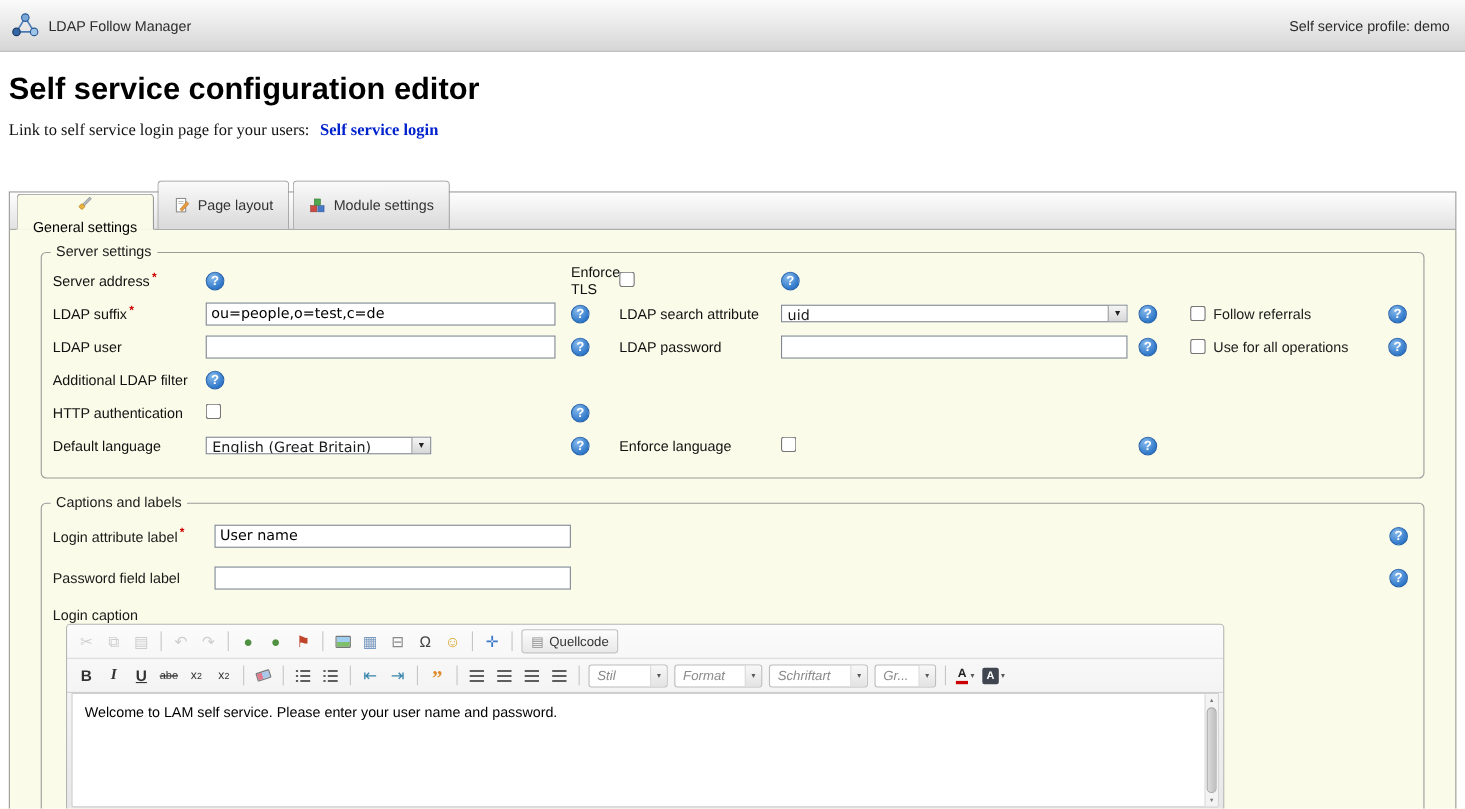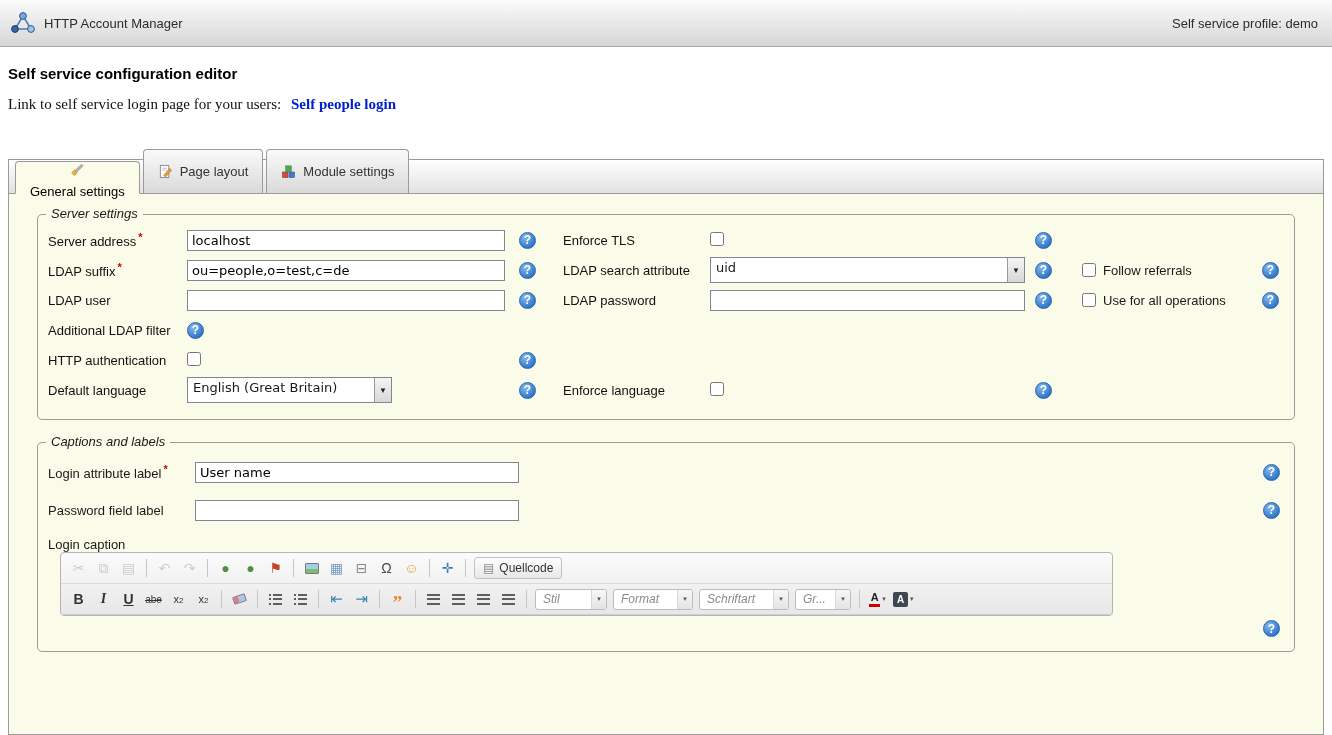--- a/index.html
+++ b/index.html
@@ -11,21 +11,21 @@
   
   .topbar {
     height:47px; display:flex; align-items:center; padding:0 14px 0 10px;
     background:linear-gradient(#fbfbfb,#d6d6d6); border-bottom:1px solid #a8a8a8;
   }
   .topbar .logo { margin-right:8px; display:inline-flex; }
   .topbar .apptitle { font-size:13px; color:#2c2c2c; }
   .topbar .profile { margin-left:auto; font-size:13px; color:#2c2c2c; }
 
   
-  h1.pagetitle { font-size:15px; font-weight:bold; margin:18px 0 14px 8px; color:#000; }
+  h1.pagetitle { font-size:28px; font-weight:bold; margin:18px 0 14px 8px; color:#000; }
   .loginline { margin:0 0 46px 8px; font-family:"Liberation Serif","DejaVu Serif",serif; font-size:15px; color:#111; }
   .loginline a { color:#0022cc; font-weight:bold; text-decoration:none; margin-left:6px; }
 
   
   .tabwrap { margin:0 8px; }
   .tabbar {
     display:flex; align-items:flex-end; height:35px; padding-left:6px;
     background:linear-gradient(#fefefe,#e2e2e2);
     border:1px solid #9a9a9a;
   }
@@ -37,40 +37,40 @@
   .tab.active {
     height:33px; background:#fbfbe9; margin-bottom:-1px; border-bottom:1px solid #fbfbe9; color:#000;flex-direction:column;
   }
   .panel {
     border:1px solid #9a9a9a; border-top:none; background:#fbfbe9;
     height:541px; overflow:hidden; padding-top:20px;
   }
 
   
   .fs { border:1px solid #9b9b9b; border-radius:5px; margin:0 28px 22px; padding:10px 10px 14px; position:relative; }
-  .fs .legend { position:absolute; top:-9px; left:8px; background:#fbfbe9; padding:0 5px; font-size:13px; color:#1a1a1a;font-style:italic; }
+  .fs .legend { position:absolute; top:-9px; left:8px; background:#fbfbe9; padding:0 5px; font-size:13px; color:#1a1a1a; }
 
   
   .srow { display:grid; grid-template-columns:139px 332px 44px 147px 325px 47px 1fr; align-items:center; min-height:30px; }
   .lbl { color:#111; }
   .req { color:#cc0000; font-weight:bold; vertical-align:super; font-size:11px; margin-left:2px; }
   input.txt {
     height:21px; border:1px solid #7f8790; padding:2px 4px; font-size:13px;
     font-family:"DejaVu Sans","Liberation Sans",sans-serif; background:#fff; color:#000;
   }
   .t1 { width:318px; } .t2 { width:315px; } .t3 { width:324px; }
   input[type=checkbox] { width:14px; height:14px; margin:0; accent-color:#fff; }
   .help {
     display:inline-flex; width:17px; height:17px; border-radius:50%;
     background:radial-gradient(circle at 35% 30%, #85b9ec, #2f77c9 72%);
     color:#fff; font-weight:bold; font-size:12px; align-items:center; justify-content:center;
     cursor:pointer; border:1px solid #2a66ad;
   }
   .dd {
-    display:inline-flex; height:26px; border:1px solid #7f8790; background:#fff; align-items:stretch; cursor:pointer;
+    display:inline-flex; height:16px; border:1px solid #7f8790; background:#fff; align-items:stretch; cursor:pointer;
   }
   .dd .ddtext { flex:1; padding:2px 5px; font-size:13px; font-family:"DejaVu Sans",sans-serif; white-space:nowrap; overflow:hidden; }
   .dd .ddbtn {
     width:17px; background:linear-gradient(#f5f5f5,#d7d7d7); border-left:1px solid #9a9a9a;
     display:flex; align-items:center; justify-content:center; font-size:8px; color:#222;
   }
   .dd2 { width:315px; } .ddlang { width:205px; }
   .tc { display:flex; align-items:center; gap:7px; }
   .tc .tclbl { width:152px; }
 
@@ -158,29 +158,29 @@
   <span class="logo">
     <svg width="26" height="26" viewBox="0 0 26 26">
       <line x1="13" y1="6" x2="5" y2="19" stroke="#4a7ab5" stroke-width="1.5"></line>
       <line x1="13" y1="6" x2="21" y2="19" stroke="#4a7ab5" stroke-width="1.5"></line>
       <line x1="5" y1="19" x2="21" y2="19" stroke="#4a7ab5" stroke-width="1.5"></line>
       <circle cx="13" cy="6" r="3.4" fill="#7aa8d8" stroke="#2a5a96"></circle>
       <circle cx="5" cy="19" r="3.4" fill="#3466a4" stroke="#1a3a6a"></circle>
       <circle cx="21" cy="19" r="3.4" fill="#9ec4ea" stroke="#2a5a96"></circle>
     </svg>
   </span>
-  <span class="apptitle">HTTP Account Manager</span>
+  <span class="apptitle">LDAP Follow Manager</span>
   <span class="profile">Self service profile: demo</span>
 </div>
 
 <h1 class="pagetitle">Self service configuration editor</h1>
 
 <div class="loginline">
   <span>Link to self service login page for your users:</span>
-  <a href="#">Self people login</a>
+  <a href="#">Self service login</a>
 </div>
 
 <div class="tabwrap">
   <div class="tabbar">
     <div class="tab active">
       <span class="tabicon">
         <svg width="15" height="15" viewBox="0 0 16 16">
           <g transform="rotate(45 8 8)">
             <rect x="7" y="1" width="2.4" height="10" fill="#b0b6bd" stroke="#777" stroke-width="0.5"></rect>
             <rect x="6" y="10.5" width="4.4" height="4.5" rx="1" fill="#e8b23c" stroke="#a87818" stroke-width="0.5"></rect>
@@ -212,21 +212,20 @@
     </div>
   </div>
 
   <div class="panel">
 
     <div class="fs">
       <span class="legend">Server settings</span>
 
       <div class="srow">
         <div class="lbl"><span>Server address</span><span class="req">*</span></div>
-        <div><input class="txt t1" value="localhost" style=""></div>
         <div><span class="help">?</span></div>
         <div class="lbl">Enforce TLS</div>
         <div><input type="checkbox" style=""></div>
         <div><span class="help">?</span></div>
         <div></div>
       </div>
 
       <div class="srow">
         <div class="lbl"><span>LDAP suffix</span><span class="req">*</span></div>
         <div><input class="txt t1" value="ou=people,o=test,c=de" style=""></div>
@@ -452,20 +451,28 @@
                   <span class="abar"></span>
                 </span>
               <span class="carr">▾</span>
             </span>
             <span class="tbtn">
               <span class="abg">A</span>
               <span class="carr">▾</span>
             </span>
           </div>
 
+          <div class="econtent">
+            <span>Welcome to LAM self service. Please enter your user name and password.</span>
+            <div class="sb">
+              <span class="arr">▴</span>
+              <span class="thumb"></span>
+              <span class="arr dn">▾</span>
+            </div>
+          </div>
         </div>
 
         <span class="help">?</span>
       </div>
     </div>
 
   </div>
 </div>
 
 </body></html>

